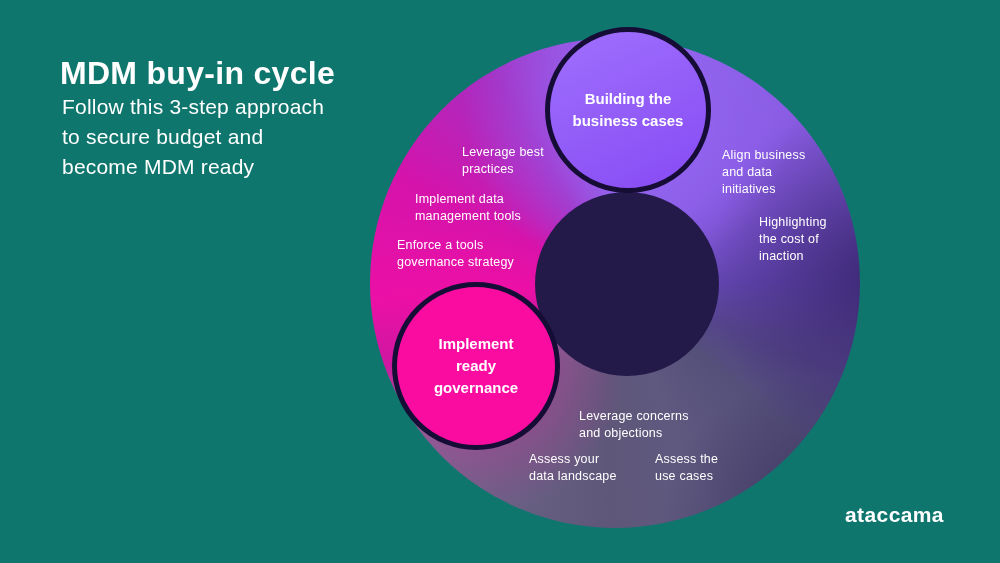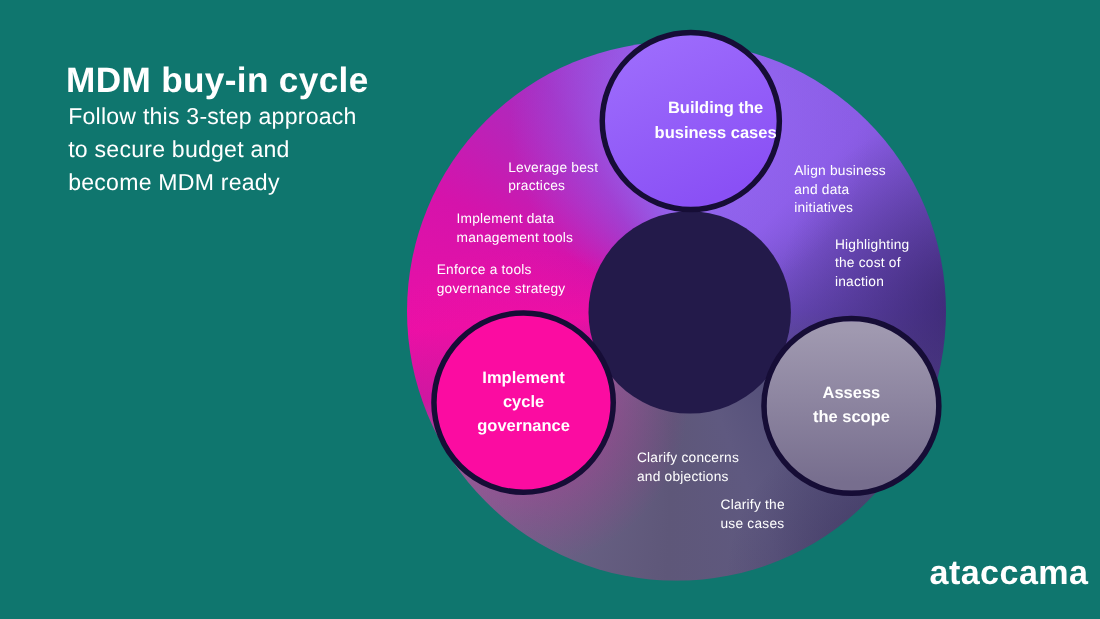--- a/index.html
+++ b/index.html
@@ -43,36 +43,36 @@
 
   
   .node{
     position:absolute;border-radius:50%;box-sizing:border-box;
     border:5px solid #160d36;
     display:flex;align-items:center;justify-content:center;
     text-align:center;font-weight:700;font-size:15px;line-height:22px;
   }
   .node .lines span{display:block;white-space:nowrap;}
   .node-build{left:545px;top:27px;width:166px;height:166px;
-    background:linear-gradient(155deg,#9d6cfc 10%,#8a50f5 85%);justify-content:flex-end;}
+    background:linear-gradient(155deg,#9d6cfc 10%,#8a50f5 85%);}
   .node-implement{left:392px;top:282px;width:168px;height:168px;
     background:#fb0ca1;}
   .node-assess{left:692px;top:287px;width:164px;height:164px;
     background:linear-gradient(180deg,#a099b0 5%,#776e8e 95%);}
 
   
   .ann{
     position:absolute;font-size:12.5px;font-weight:400;line-height:17px;letter-spacing:.2px;
   }
   .ann span{display:block;white-space:nowrap;}
 
   
   .logo{
     position:absolute;left:845px;top:503px;
-    font-size:31px;font-weight:700;letter-spacing:.4px;
+    font-size:21px;font-weight:700;letter-spacing:.4px;
   }
 </style>
 </head>
 <body>
 
 <div class="canvas">
 
   <h1 class="page-title" style="margin:0;">MDM buy-in cycle</h1>
   <div class="page-subtitle">
     <span>Follow this 3-step approach</span>
@@ -86,31 +86,25 @@
   <div class="node node-build">
     <div class="lines">
       <span>Building the</span>
       <span>business cases</span>
     </div>
   </div>
 
   <div class="node node-implement">
     <div class="lines">
       <span>Implement</span>
-      <span>cycle</span>
+      <span>ready</span>
       <span>governance</span>
     </div>
   </div>
 
-  <div class="node node-assess">
-    <div class="lines">
-      <span>Assess</span>
-      <span>the scope</span>
-    </div>
-  </div>
 
   <div class="ann" style="left:462px;top:144px;">
     <span>Leverage best</span>
     <span>practices</span>
   </div>
   <div class="ann" style="left:415px;top:191px;">
     <span>Implement data</span>
     <span>management tools</span>
   </div>
   <div class="ann" style="left:397px;top:237px;">
@@ -123,23 +117,27 @@
     <span>and data</span>
     <span>initiatives</span>
   </div>
   <div class="ann" style="left:759px;top:214px;">
     <span>Highlighting</span>
     <span>the cost of</span>
     <span>inaction</span>
   </div>
 
   <div class="ann" style="left:579px;top:408px;">
-    <span>Clarify concerns</span>
+    <span>Leverage concerns</span>
     <span>and objections</span>
   </div>
+  <div class="ann" style="left:529px;top:451px;">
+    <span>Assess your</span>
+    <span>data landscape</span>
+  </div>
   <div class="ann" style="left:655px;top:451px;">
-    <span>Clarify the</span>
+    <span>Assess the</span>
     <span>use cases</span>
   </div>
 
   <div class="logo">ataccama</div>
 
 </div>
 
 </body></html>

